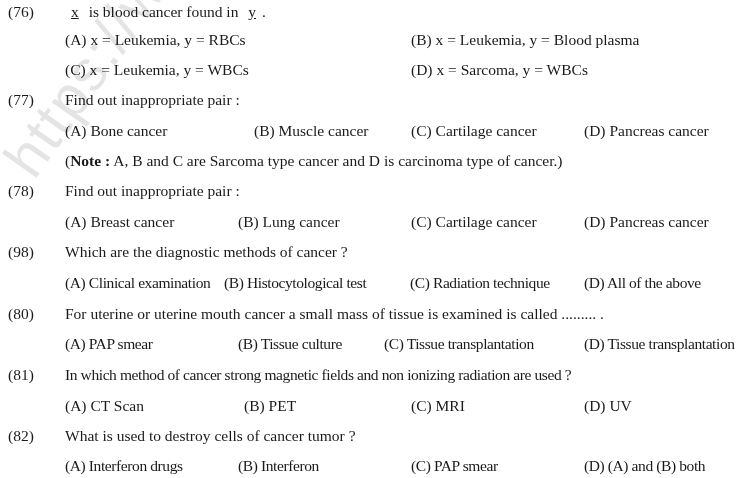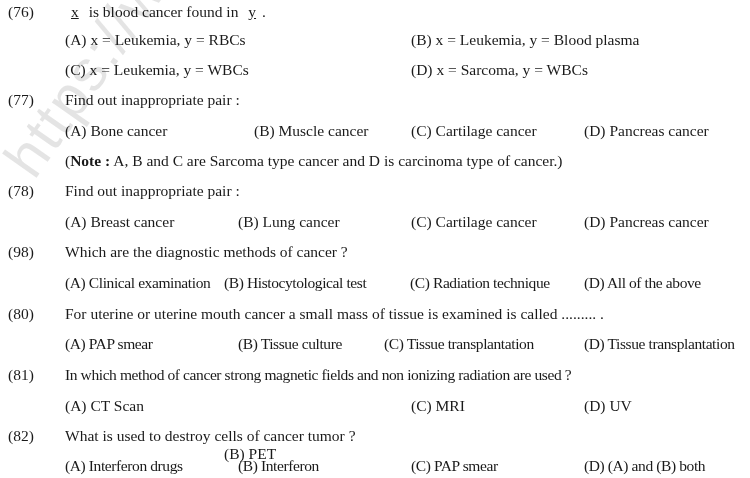--- a/index.html
+++ b/index.html
@@ -93,21 +93,21 @@
     <span class="opt" style="left:384px;">(C) Tissue transplantation</span>
     <span class="opt" style="left:584px;">(D) Tissue transplantation</span>
   </div>
 
   <div class="row" style="top:363px;">
     <span class="qnum">(81)</span>
     <span class="qtext condensed">In which method of cancer strong magnetic fields and non ionizing radiation are used ?</span>
   </div>
   <div class="row" style="top:394px;">
     <span class="opt" style="left:65px;">(A) CT Scan</span>
-    <span class="opt" style="left:224px;margin-top:48px;">(B) PET</span>
+    <span class="opt" style="left:244px;">(B) PET</span>
     <span class="opt" style="left:411px;">(C) MRI</span>
     <span class="opt" style="left:584px;">(D) UV</span>
   </div>
 
   <div class="row" style="top:424px;">
     <span class="qnum">(82)</span>
     <span class="qtext">What is used to destroy cells of cancer tumor ?</span>
   </div>
   <div class="row condensed" style="top:454px;">
     <span class="opt" style="left:65px;">(A) Interferon drugs</span>

